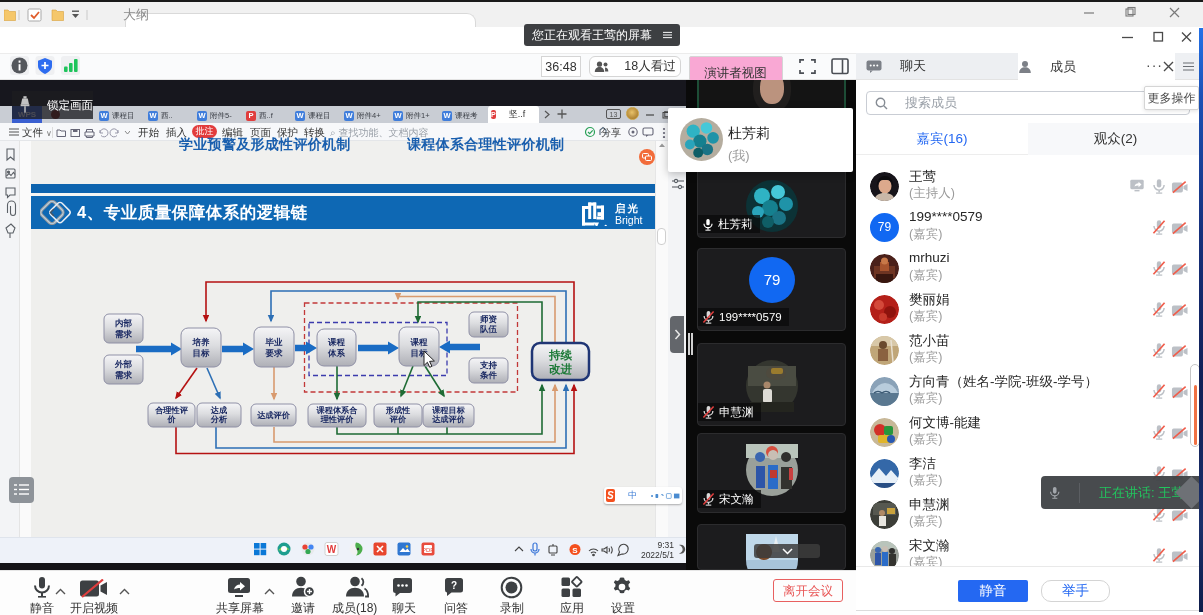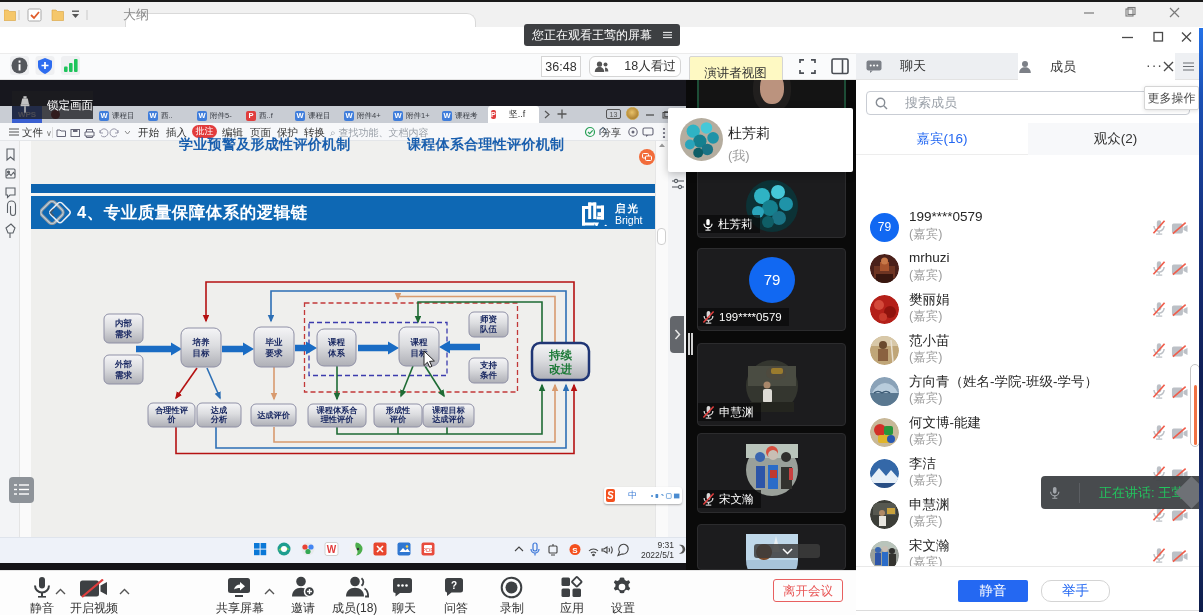--- a/index.html
+++ b/index.html
@@ -76,21 +76,21 @@
 <div class="ab flex" style="left:541px;top:56px;width:40px;height:21px;background:#fff;border:1px solid #d5d5d5;border-radius:0;justify-content:center;font-size:12.5px;color:#333;">36:48</div>
 <div class="ab flex" style="left:589px;top:56px;width:92px;height:21px;background:#fff;border:1px solid #d5d5d5;border-radius:6px;justify-content:center;font-size:12.5px;color:#333;">
   <svg width="15" height="12" viewBox="0 0 15 12" style="margin-right:4px;">
         <circle cx="5.5" cy="3.2" r="2.6" fill="#555"></circle>
         <path d="M0.8,11 c0,-3.4 2.2,-5 4.7,-5 s4.7,1.6 4.7,5z" fill="#555"></path>
         <circle cx="11.5" cy="3.6" r="2" fill="#555"></circle>
         <path d="M11,6.4 c2,0 3.3,1.5 3.3,4.1 h-3.2" fill="#555"></path>
       </svg>
   18人看过
 </div>
-<div class="ab flex" style="left:689px;top:56px;width:94px;height:35px;background:#fef9c3;border:1px solid #d5d5d5;border-radius:2px;justify-content:center;font-size:12.5px;color:#333;">
+<div class="ab flex" style="left:689px;top:56px;width:94px;height:35px;background:#f9a8d4;border:1px solid #d5d5d5;border-radius:2px;justify-content:center;font-size:12.5px;color:#333;">
   <svg width="13" height="13" viewBox="0 0 13 13" style="margin-right:4px;">
         <rect x="0.5" y="0.5" width="7.5" height="12" fill="#4a4e54"></rect>
         <rect x="8.8" y="0.5" width="3.7" height="5.5" fill="#4a4e54"></rect>
         <rect x="8.8" y="7" width="3.7" height="5.5" fill="#4a4e54"></rect>
       </svg>
   演讲者视图
   <svg width="9" height="6" viewBox="0 0 9 6" style="margin-left:5px;">
         <path d="M0.8,1 L4.5,5 L8.2,1z" fill="#4a4a4a"></path>
       </svg>
 </div>
@@ -662,20 +662,39 @@
         </svg>
     <span style="font-size:13px;color:#9aa0a8;margin-left:6px;">搜索成员</span>
   </div>
 
   <div class="ab" style="left:0;top:43px;width:347px;height:32px;border-bottom:1px solid #ededed;">
     <div class="ab" style="left:172px;top:0;width:175px;height:32px;background:#f7f8fa;"></div>
     <div class="ab" style="left:0;top:0;width:172px;height:32px;text-align:center;line-height:32px;font-size:13.5px;color:#2468f2;">嘉宾(16)</div>
     <div class="ab" style="left:172px;top:0;width:175px;height:32px;text-align:center;line-height:32px;font-size:13.5px;color:#333;">观众(2)</div>
   </div>
 
+  <div class="mrow" style="top:85.5px;">
+    <svg class="av" viewBox="0 0 29 29">
+          <circle cx="14.5" cy="14.5" r="14.5" fill="#17141a"></circle>
+          <ellipse cx="15" cy="14" rx="6.5" ry="7.5" fill="#dca98c"></ellipse>
+          <path d="M7,16 c-1,-9 4,-12 8,-12 s9,3 8,12 c-1,-7 -2,-8 -8,-8 s-7,1 -8,8z" fill="#0d0b0e"></path>
+          <path d="M4,29 c1,-6 5,-8 10.5,-8 s9.5,2 10.5,8z" fill="#c9b8a8"></path>
+        </svg>
+    <div class="nm">王莺</div>
+        <div class="sb">(主持人)</div>
+    <svg style="position:absolute;left:273px;top:13px;" width="16" height="13" viewBox="0 0 15 13">
+          <use href="#gshare"></use>
+        </svg>
+    <svg class="micoff" style="left:296px;top:12px;" width="14.5" height="16" viewBox="0 0 14.5 16">
+          <use href="#gmicon"></use>
+        </svg>
+    <svg class="camoff" style="left:315px;top:14px;" width="18" height="13" viewBox="0 0 18 13">
+          <use href="#gcamoff"></use>
+        </svg>
+  </div>
   <div class="mrow" style="top:126.5px;">
     <div class="av" style="background:#1168f2;color:#fff;font-size:12px;text-align:center;line-height:29px;">79</div>
     <div class="nm">199****0579</div>
         <div class="sb">(嘉宾)</div>
     <svg class="micoff" style="left:296px;top:12px;" width="14.5" height="16" viewBox="0 0 14.5 16">
           <use href="#gmicoff"></use>
         </svg>
     <svg class="camoff" style="left:315px;top:14px;" width="18" height="13" viewBox="0 0 18 13">
           <use href="#gcamoff"></use>
         </svg>

